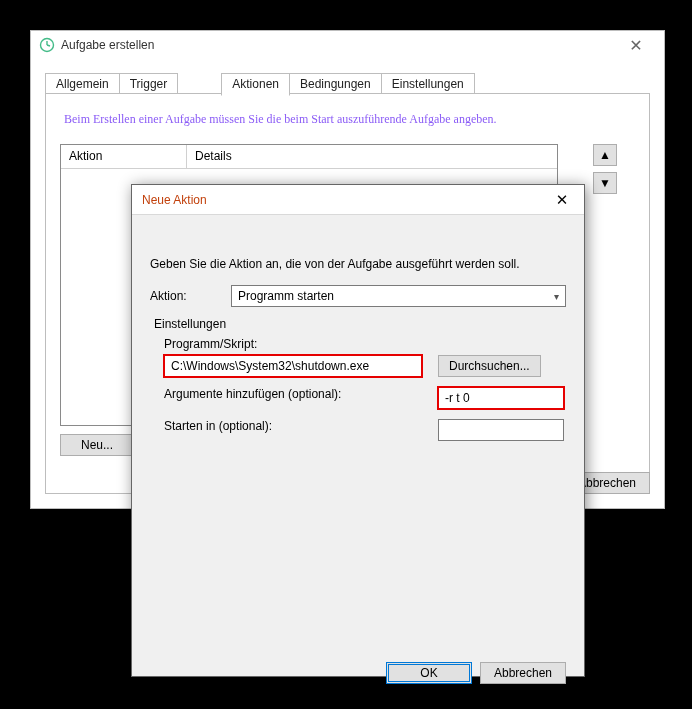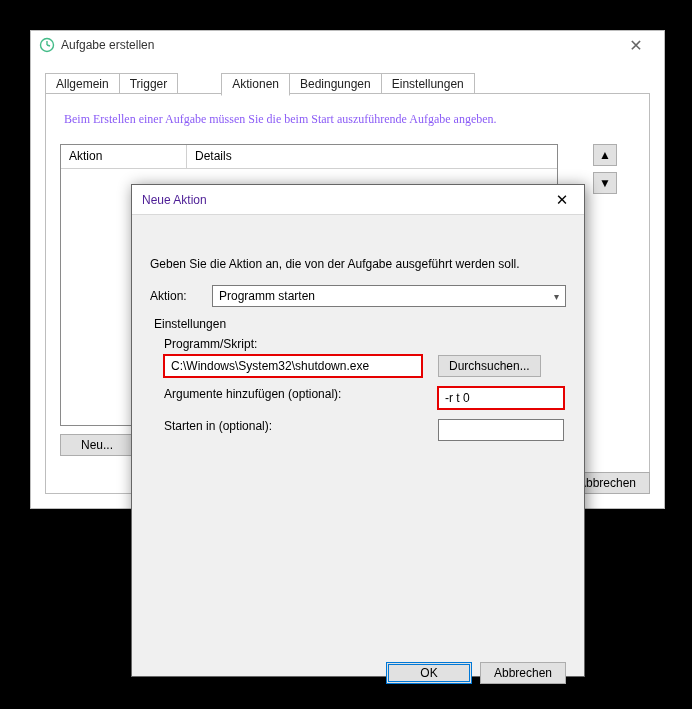--- a/index.html
+++ b/index.html
@@ -129,31 +129,31 @@
     background: #f0f0f0;
     border: 1px solid #666;
     box-shadow: 2px 2px 14px rgba(0,0,0,.45);
   }
   .child-titlebar {
     height: 30px; background: #fff;
     display: flex; align-items: center;
     padding: 0 0 0 10px;
     border-bottom: 1px solid #d9d9d9;
   }
-  .child-titlebar .title { flex: 1; color: #4c1d95; }
+  .child-titlebar .title { flex: 1; color: #c2410c; }
   .child-titlebar .close {
     width: 44px; height: 28px;
     display: flex; align-items: center; justify-content: center;
     color: #000; font-size: 15px;
   }
 
   .child-body { padding: 14px 18px; position: relative; height: calc(100% - 30px); margin-top: 24px; }
   .child-instruction { margin: 4px 0 14px 0; color: #000; }
 
-  .row { display: flex; align-items: center; margin-bottom: 10px; }
+  .row { display: flex; align-items: center; margin-bottom: 10px; gap: 19px; }
   .row .lbl { width: 62px; }
   .combo {
     flex: 1; height: 22px;
     background: #fff; border: 1px solid #7a7a7a;
     display: flex; align-items: center; padding: 0 6px;
     justify-content: space-between;
   }
   .combo .chev { color: #555; font-size: 10px; }
 
   .group-label {

